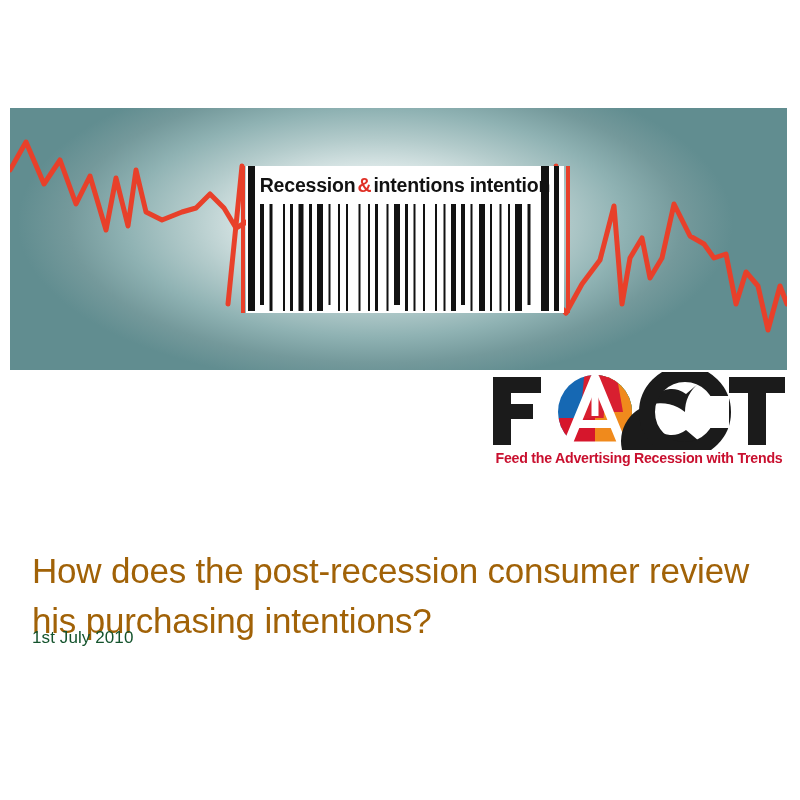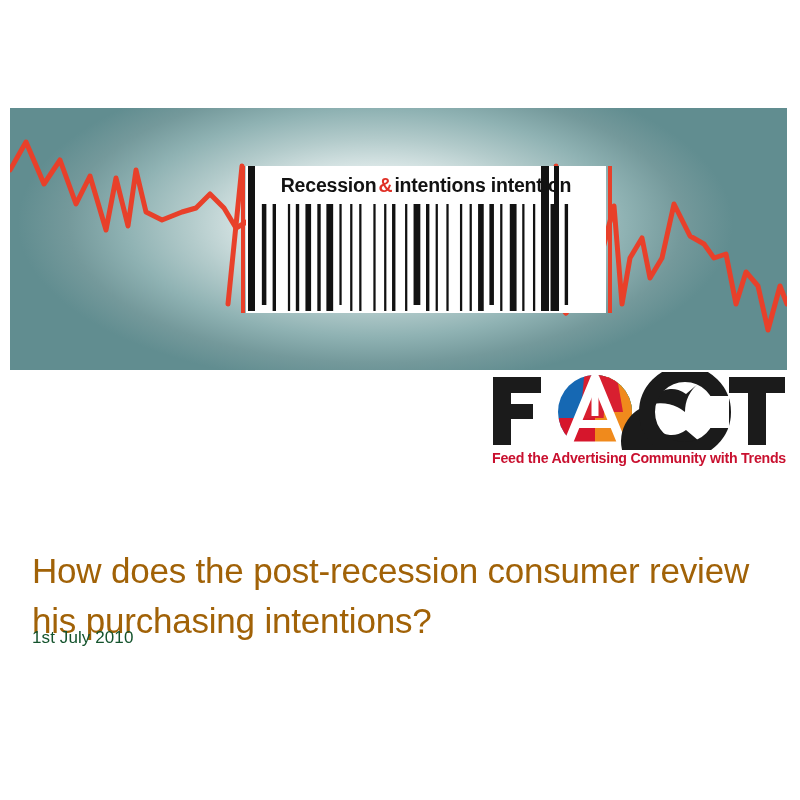--- a/index.html
+++ b/index.html
@@ -46,21 +46,21 @@
     width: 100%;
     height: 100%;
     display: block;
   }
 
   
   #barcode {
     position: absolute;
     left: 236px;
     top: 58px;
-    width: 360px;
+    width: 318px;
     height: 147px;
     background: #ffffff;
   }
   #barcode-rails-l, #barcode-rails-r {
     position: absolute;
     top: 0;
     height: 100%;
     width: 4px;
     background: #e8402a;
   }
@@ -263,19 +263,19 @@
           <circle cx="196" cy="40" r="38" fill="none" stroke="#1b1b1b" stroke-width="16"></circle>
           <rect x="210" y="24" width="30" height="32" fill="#ffffff"></rect>
         </g>
 
         <g fill="#1b1b1b">
           <rect x="240" y="5" width="56" height="16"></rect>
           <rect x="259" y="5" width="18" height="68"></rect>
         </g>
       </svg>
     </div>
-    <div id="logo-tagline">Feed the Advertising Community with Trends</div>
+    <div id="logo-tagline">Feed the Advertising Recession with Trends</div>
   </div>
 
   <h1 id="headline">How does the post-recession consumer review his purchasing intentions?</h1>
   <div id="subdate">1st July 2010</div>
 
 </div>
 
 </body></html>

